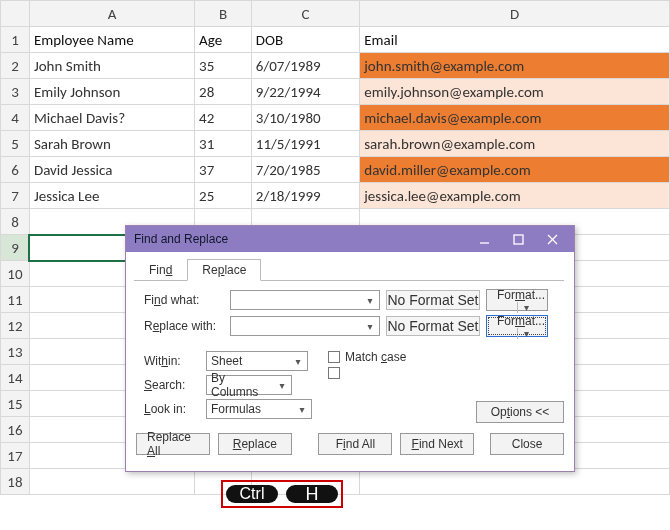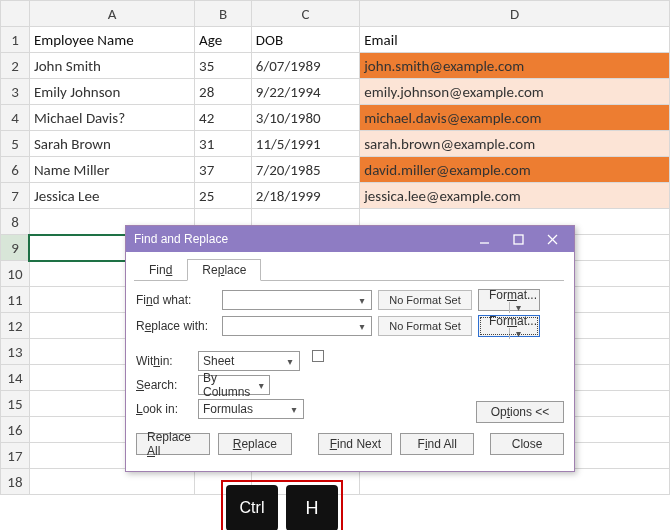--- a/index.html
+++ b/index.html
@@ -62,54 +62,54 @@
     width: 450px;
     background: #fff;
     border: 1px solid #a080b0;
     box-shadow: 2px 2px 6px rgba(0,0,0,.25);
     font-family: "Segoe UI", Arial, sans-serif;
     font-size: 12px;
     color: #333;
   }
   .titlebar {
     background: #8e7cc3;
-    color: #ffffff;
+    color: #0f172a;
     height: 26px;
     display: flex;
     align-items: center;
     padding: 0 8px;
     font-size: 12px;
   }
   .titlebar .spacer { flex: 1; }
   .titlebar .winbtn {
     width: 40px; height: 24px; display:flex; align-items:center; justify-content:center;
     margin-right:-6px;
   }
   .titlebar .winbtn svg { stroke:#fff; }
 
   .dlg-body { padding: 6px 10px 16px 10px; }
 
   .tabs { display:flex; border-bottom:1px solid #bbb; margin:0 0 8px -2px; }
   .tab { padding:3px 14px; border:1px solid transparent; position:relative; top:1px; cursor:default; }
   .tab.active { border:1px solid #bbb; border-bottom:1px solid #fff; background:#fff; }
 
-  .row { display:flex; align-items:center; gap:6px; margin:4px 0; }
+  .row { display:flex; align-items:center; gap:6px; margin:4px 8px; }
   .lbl { width:80px; color:#333; }
   .combo, .txt {
     height:20px; border:1px solid #999; background:#fff;
     display:flex; align-items:center; justify-content:space-between;
     padding:0 2px 0 4px; font-size:12px;
   }
   .txt { width:150px; }
   .combo { }
   .arrow { width:14px; text-align:center; color:#555; font-size:10px; user-select:none; }
 
   .fmtlbl {
     width:94px; height:20px; border:1px solid #bbb; display:flex; align-items:center; justify-content:center;
-    font-size:11px; background:#f5f5f5;
+    font-size:14px; background:#f5f5f5;
   }
   .btn {
     height:22px; border:1px solid #999; background:#f3f3f3;
     display:flex; align-items:center; justify-content:center;
     padding:0 10px; font-size:12px;
     cursor:default;
     flex-direction:column;
   }
   .btn.split { padding-right:2px; }
   .btn.split .arrow { border-left:1px solid #bbb; padding-left:4px; margin-left:6px; }
@@ -121,22 +121,22 @@
 
   .dlg-footer { display:flex; gap:8px; margin-top:10px; justify-content:flex-start; }
   .dlg-footer .btn { width:80px; }
 
   
   .keys {
     position:absolute; left:221px; top:480px;
     display:flex; gap:8px; padding:3px;
     border:2px solid #cc0000;
   }
-  .key { background:#111; color:#fff; border-radius:4px;
-    width:52px; height:46px; display:flex; align-items:center; justify-content:center;
+  .key { background:#111; color:#fff; border-radius:14px;
+    width:52px; height:18px; display:flex; align-items:center; justify-content:center;
     font-family:"Segoe UI",Arial; font-size:16px;
   }
   .key.sm{font-size:18px;}
   .u { text-decoration: underline; }
 </style>
 </head>
 <body>
 
 <table class="sheet">
   <colgroup>
@@ -186,21 +186,21 @@
   </tr>
   <tr>
     <th class="hd">5</th>
     <td>Sarah Brown</td>
     <td class="num">31</td>
     <td class="num">11/5/1991</td>
     <td class="email-odd">sarah.brown@example.com</td>
   </tr>
   <tr>
     <th class="hd">6</th>
-    <td>Name Miller</td>
+    <td>David Jessica</td>
     <td class="num">37</td>
     <td class="num">7/20/1985</td>
     <td class="email-even">david.miller@example.com</td>
   </tr>
   <tr>
     <th class="hd">7</th>
     <td>Jessica Lee</td>
     <td class="num">25</td>
     <td class="num">2/18/1999</td>
     <td class="email-odd">jessica.lee@example.com</td>
@@ -345,34 +345,38 @@
       <div>
         <div class="row">
           <span class="lbl" style="width:56px">Wit<span class="u">h</span>in:</span>
           <div class="combo" style="width:102px">
               <span>Sheet</span>
               <span class="arrow">▾</span>
             </div>
         </div>
         <div class="row">
           <span class="lbl" style="width:56px"><span class="u">S</span>earch:</span>
-          <div class="combo" style="width:72px">
+          <div class="combo" style="width:86px">
               <span>By Columns</span>
               <span class="arrow">▾</span>
             </div>
         </div>
         <div class="row">
           <span class="lbl" style="width:56px"><span class="u">L</span>ook in:</span>
           <div class="combo" style="width:106px">
               <span>Formulas</span>
               <span class="arrow">▾</span>
             </div>
         </div>
       </div>
       <div class="checks">
+        <div class="chk">
+            <span class="chk-box"></span>
+            <span>Match <span class="u">c</span>ase</span>
+          </div>
         <div class="chk">
             <span class="chk-box"></span>
           </div>
       </div>
       <div style="flex:1"></div>
       <div style="align-self:flex-end">
         <div class="btn" style="width:88px">
             <span>Op<span class="u">t</span>ions &lt;&lt;</span>
           </div>
       </div>
@@ -380,24 +384,24 @@
 
     <div class="dlg-footer">
       <div class="btn">
           <span>Replace <span class="u">A</span>ll</span>
         </div>
       <div class="btn">
           <span><span class="u">R</span>eplace</span>
         </div>
       <div style="width:12px"></div>
       <div class="btn">
+          <span>F<span class="u">i</span>nd All</span>
+        </div>
+      <div class="btn">
           <span><span class="u">F</span>ind Next</span>
-        </div>
-      <div class="btn">
-          <span>F<span class="u">i</span>nd All</span>
         </div>
       <div style="flex:1"></div>
       <div class="btn">Close</div>
     </div>
   </div>
 </div>
 
 <div class="keys">
   <div class="key">Ctrl</div>
   <div class="key sm">H</div>

